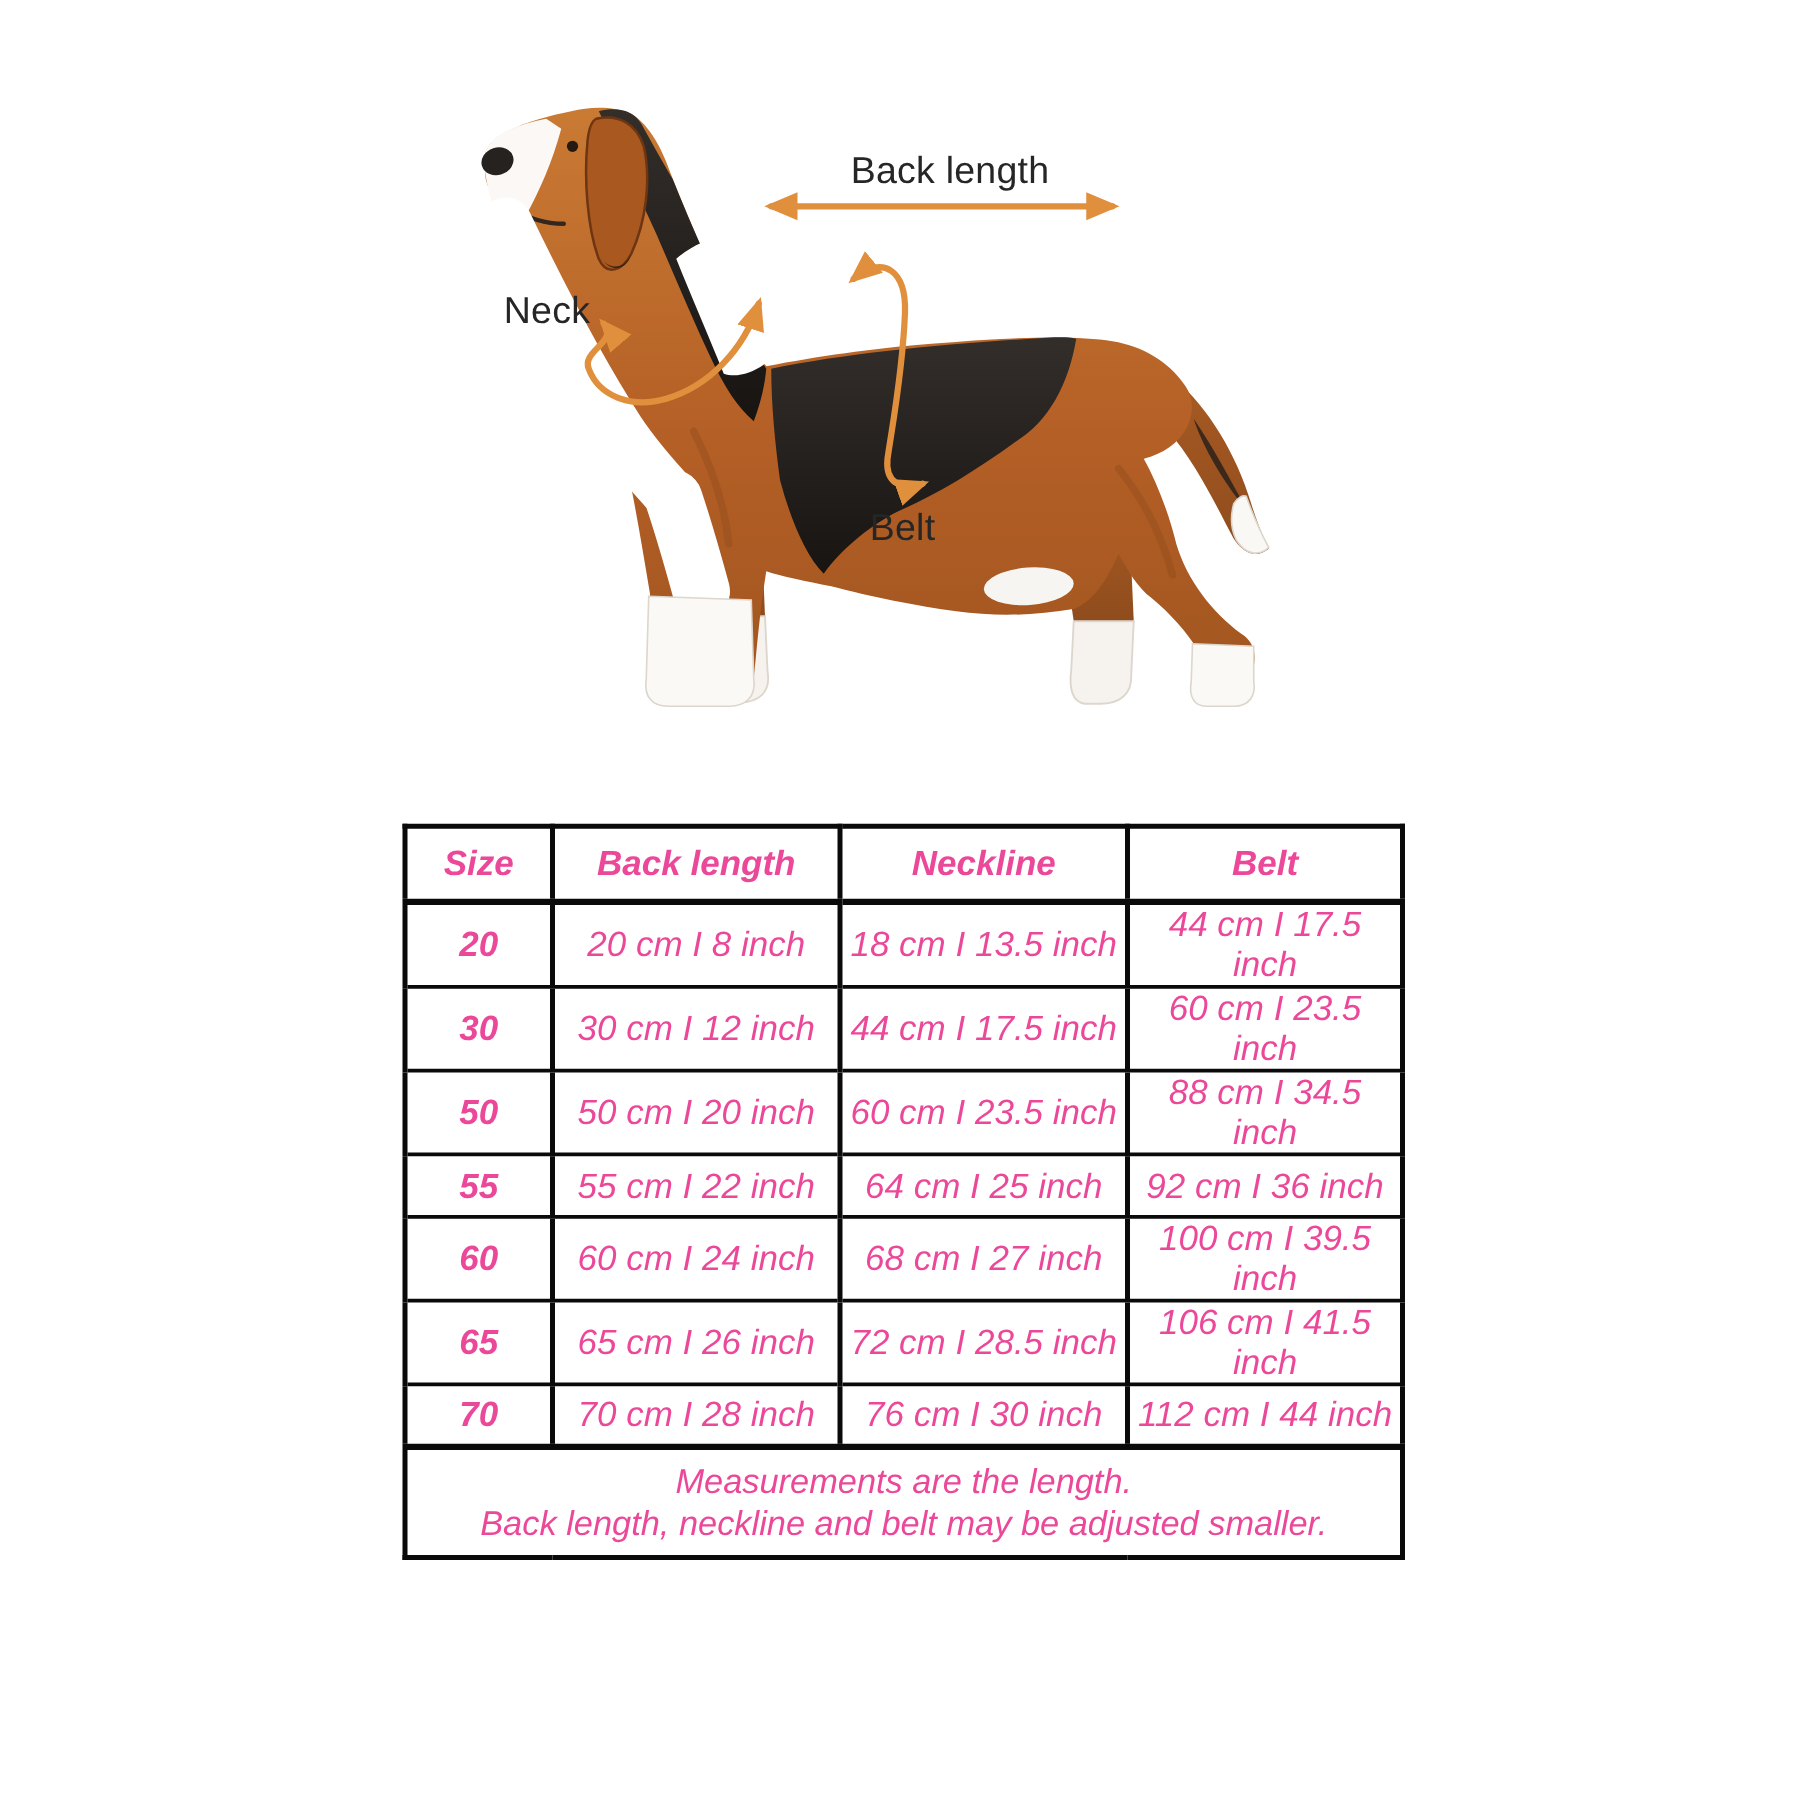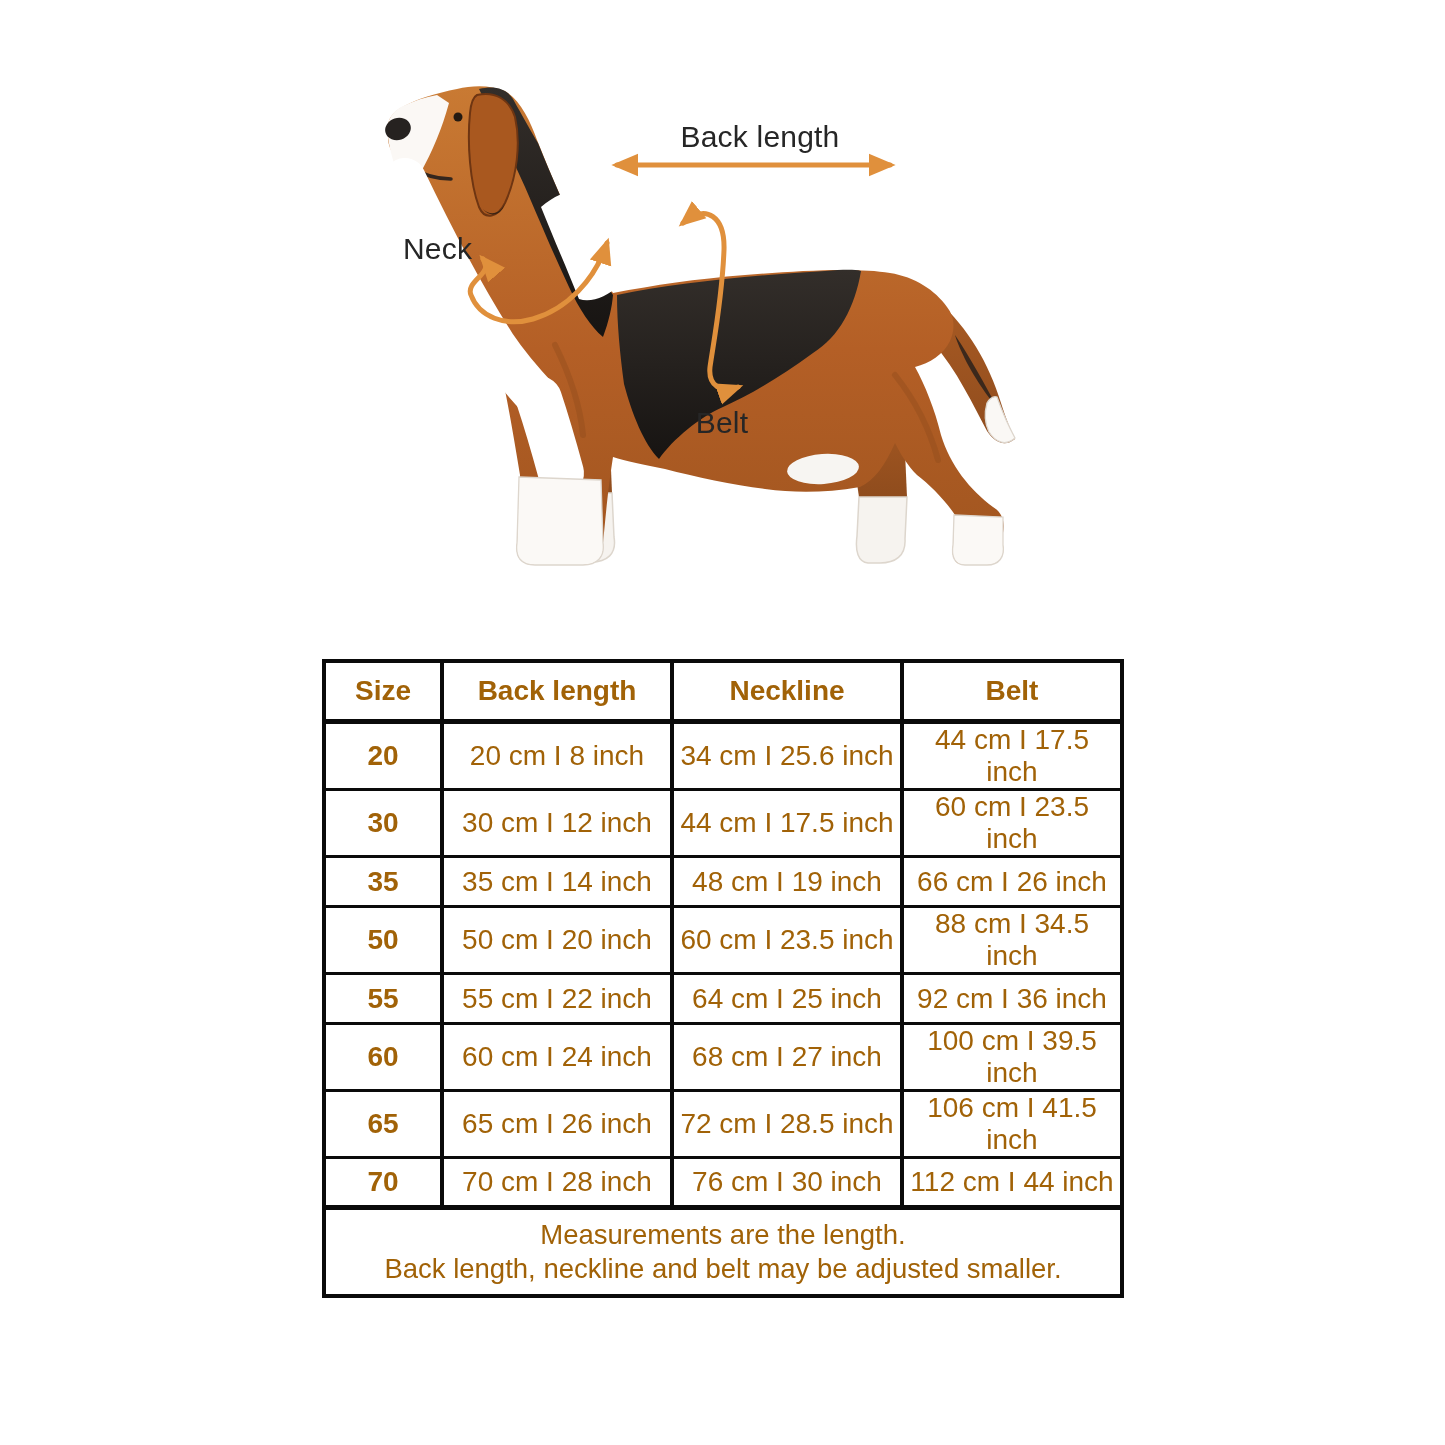--- a/index.html
+++ b/index.html
@@ -18,21 +18,21 @@
   #neck-label{left:403px;top:232px;}
   #belt-label{left:660px;top:406px;width:124px;text-align:center;}
   
   #size-table{
     position:absolute;left:322px;top:659px;width:798px;
     border-collapse:collapse;table-layout:fixed;background:#fff;
   }
   #size-table th,#size-table td{
     border:3px solid #0a0a0a;border-left-width:4px;border-right-width:4px;
     text-align:center;vertical-align:middle;padding:0 4px;
-    font-size:28px;color:#a16207;
+    font-size:28px;color:#ec4899;font-style:italic;
   }
   #size-table thead th{height:56px;font-weight:bold;font-size:28px;border-bottom-width:5px;border-top-width:4px;}
   #size-table tbody th{font-weight:bold;}
   #size-table tbody td{font-weight:normal;}
   #size-table tbody tr{height:50px;}
   #size-table tfoot td{height:84px;font-size:27.5px;border-top-width:5px;border-bottom-width:4px;}
   #size-table tfoot .foot-line{line-height:1.24;}
 </style>
 </head>
 <body>
@@ -158,34 +158,28 @@
         <th>Size</th>
         <th>Back length</th>
         <th>Neckline</th>
         <th>Belt</th>
       </tr>
     </thead>
     <tbody>
         <tr>
           <th>20</th>
           <td>20 cm I 8 inch</td>
-          <td>34 cm I 25.6 inch</td>
+          <td>18 cm I 13.5 inch</td>
           <td>44 cm I 17.5 inch</td>
         </tr>
         <tr>
           <th>30</th>
           <td>30 cm I 12 inch</td>
           <td>44 cm I 17.5 inch</td>
           <td>60 cm I 23.5 inch</td>
-        </tr>
-        <tr>
-          <th>35</th>
-          <td>35 cm I 14 inch</td>
-          <td>48 cm I 19 inch</td>
-          <td>66 cm I 26 inch</td>
         </tr>
         <tr>
           <th>50</th>
           <td>50 cm I 20 inch</td>
           <td>60 cm I 23.5 inch</td>
           <td>88 cm I 34.5 inch</td>
         </tr>
         <tr>
           <th>55</th>
           <td>55 cm I 22 inch</td>

